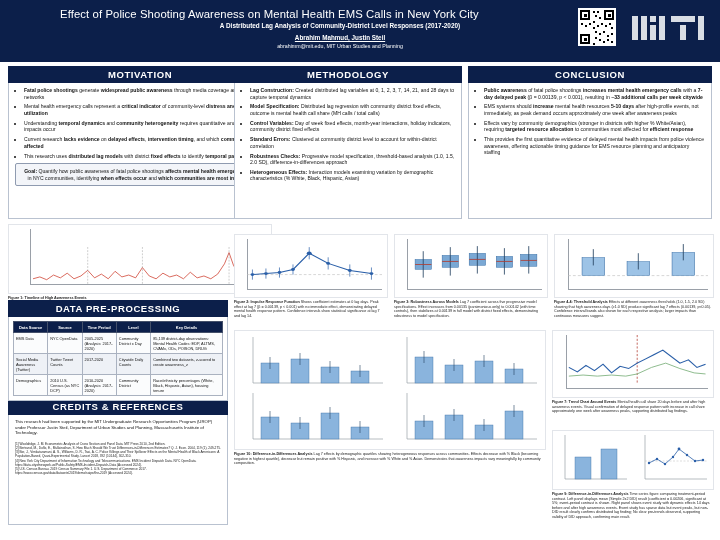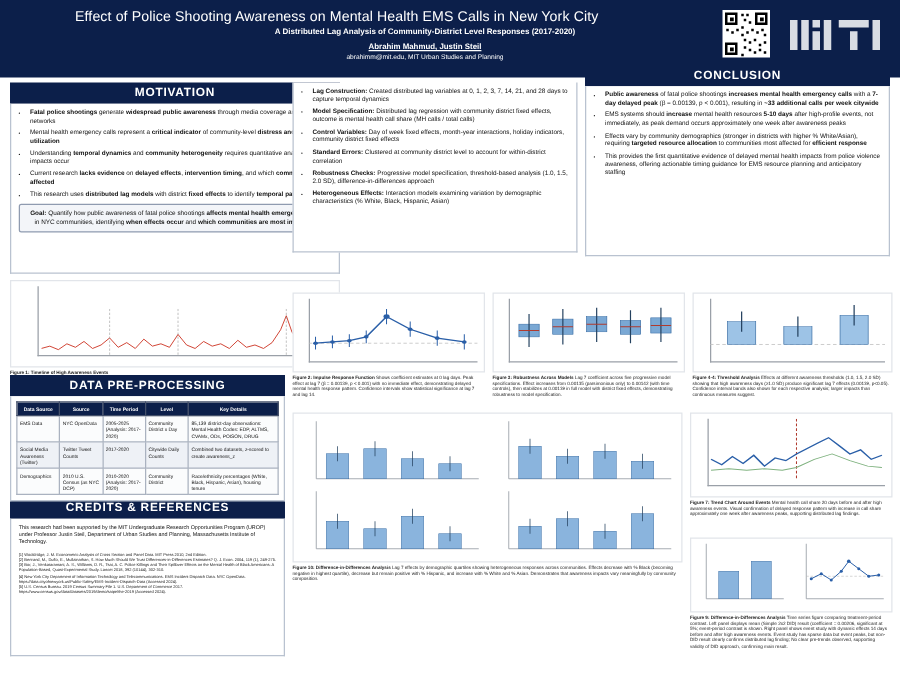--- a/index.html
+++ b/index.html
@@ -169,33 +169,34 @@
       </div>
       <div style="position:absolute;left:9%;bottom:1%;right:4%;height:8%;"></div>
     </div>
     <div class="cap">
       <span class="t">Figure 1: Timeline of High Awareness Events</span><br>
       <span>Timeline showing high awareness event days (JSON with major events labeled (e.g., George Floyd May 25, 2020).</span>
     </div>
   </div>
 
   <div class="panel" style="left:234px;top:66px;width:228px;">
+    <div class="sec-head">METHODOLOGY</div>
     <div class="body-box" style="height:136px;">
       <ul class="bul">
         <li><b>Lag Construction:</b> Created distributed lag variables at 0, 1, 2, 3, 7, 14, 21, and 28 days to capture temporal dynamics</li>
         <li><b>Model Specification:</b> Distributed lag regression with community district fixed effects, outcome is mental health call share (MH calls / total calls)</li>
         <li><b>Control Variables:</b> Day of week fixed effects, month-year interactions, holiday indicators, community district fixed effects</li>
         <li><b>Standard Errors:</b> Clustered at community district level to account for within-district correlation</li>
         <li><b>Robustness Checks:</b> Progressive model specification, threshold-based analysis (1.0, 1.5, 2.0 SD), difference-in-differences approach</li>
         <li><b>Heterogeneous Effects:</b> Interaction models examining variation by demographic characteristics (% White, Black, Hispanic, Asian)</li>
       </ul>
     </div>
   </div>
 
-  <div class="panel" style="left:468px;top:52px;width:244px;">
+  <div class="panel" style="left:468px;top:66px;width:244px;">
     <div class="sec-head">CONCLUSION</div>
     <div class="body-box" style="height:136px;">
       <ul class="bul">
         <li><b>Public awareness</b> of fatal police shootings <b>increases mental health emergency calls</b> with a <b>7-day delayed peak</b> (β = 0.00139, p &lt; 0.001), resulting in <b>~33 additional calls per week citywide</b></li>
         <li>EMS systems should <b>increase</b> mental health resources <b>5-10 days</b> after high-profile events, not immediately, as peak demand occurs approximately one week after awareness peaks</li>
         <li>Effects vary by community demographics (stronger in districts with higher % White/Asian), requiring <b>targeted resource allocation</b> to communities most affected for <b>efficient response</b></li>
         <li>This provides the first quantitative evidence of delayed mental health impacts from police violence awareness, offering actionable timing guidance for EMS resource planning and anticipatory staffing</li>
       </ul>
     </div>
   </div>

